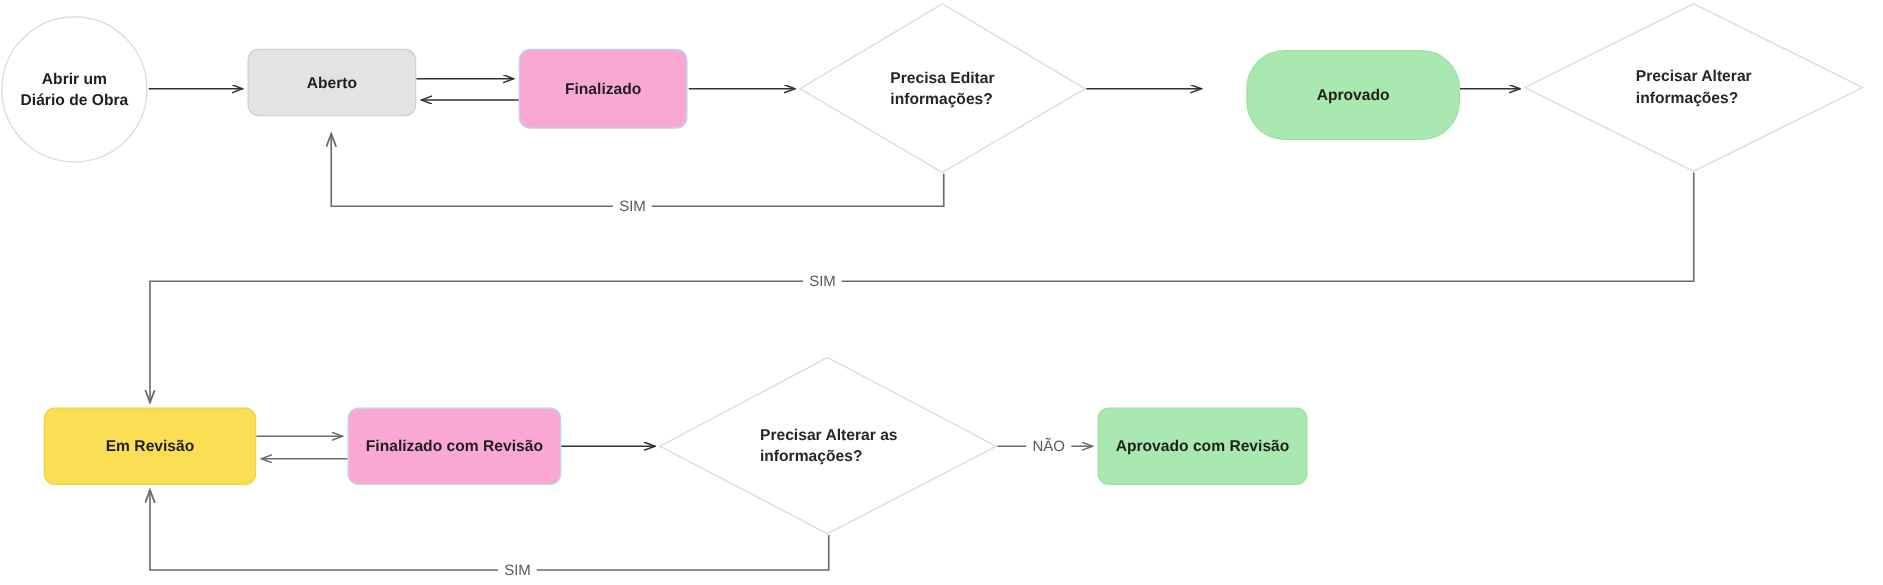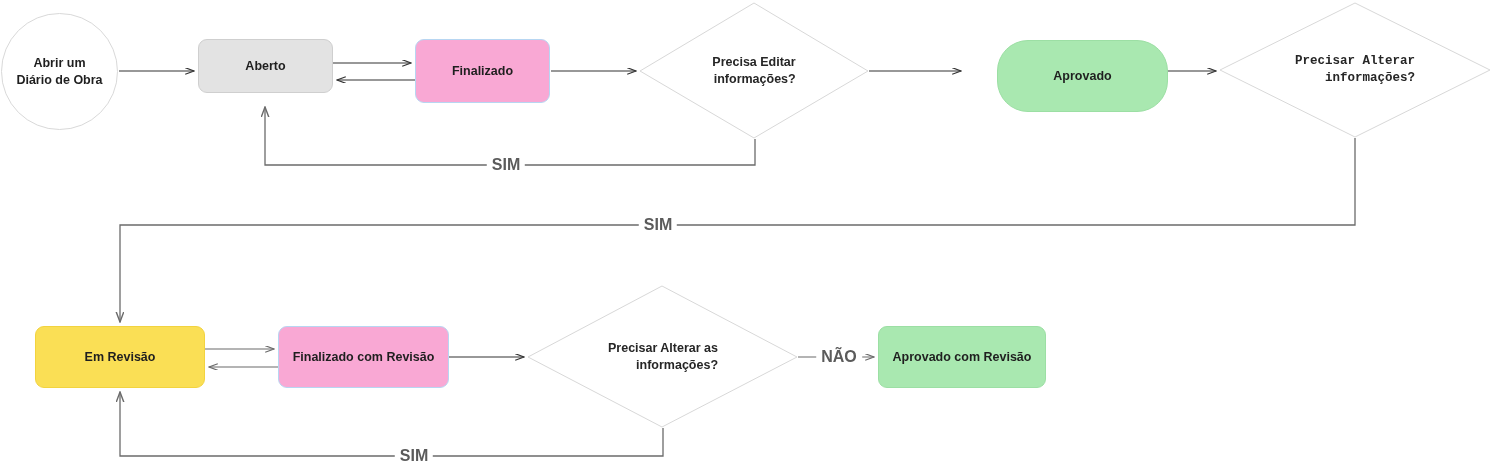--- a/index.html
+++ b/index.html
@@ -49,33 +49,33 @@
   .node.grey   { background: #e3e3e3; border: 1px solid #cfcfcf; }
   .node.blue   { background: #f9a8d4; border: 1px solid #b7d6f2; }
   .node.green  { background: #a9e8b0; border: 1px solid #9cdfa4; }
   .node.yellow { background: #fadf55; border: 1px solid #f2d33f; }
 
   .diamond-label {
     position: absolute;
     display: flex;
     align-items: center;
     justify-content: center;
-    text-align: right;
+    text-align: left;
     color: #262626;
     font-size: 12.5px;
     line-height: 1.35;
     font-weight: 700;
     pointer-events: none;
   }
   .edge-label {
     position: absolute;
     background: #ffffff;
     color: #5b5b5b;
-    font-size: 16px;
-    font-weight: 700;
+    font-size: 12px;
+    font-weight: 400;
     padding: 0 5px;
     white-space: nowrap;
     transform: translate(-50%, -50%);
     line-height: 1;
   }
 </style>
 </head>
 <body>
 
 <div id="canvas">
@@ -140,21 +140,21 @@
     <span>
       <span>Precisa Editar</span><br>
       <span>informações?</span>
     </span>
   </div>
 
   <div class="node proc green" style="left:997px; top:40px; width:171px; height:72px;border-radius:31px;">
     <span>Aprovado</span>
   </div>
 
-  <div class="diamond-label" style="left:1270px; top:43px; width:170px; height:54px;font-family:Liberation Mono, monospace;">
+  <div class="diamond-label" style="left:1270px; top:43px; width:170px; height:54px;">
     <span>
       <span>Precisar Alterar</span><br>
       <span>informações?</span>
     </span>
   </div>
 
   <div class="node proc yellow" style="left:35px; top:326px; width:170px; height:62px;align-items:center;">
     <span>Em Revisão</span>
   </div>
 

